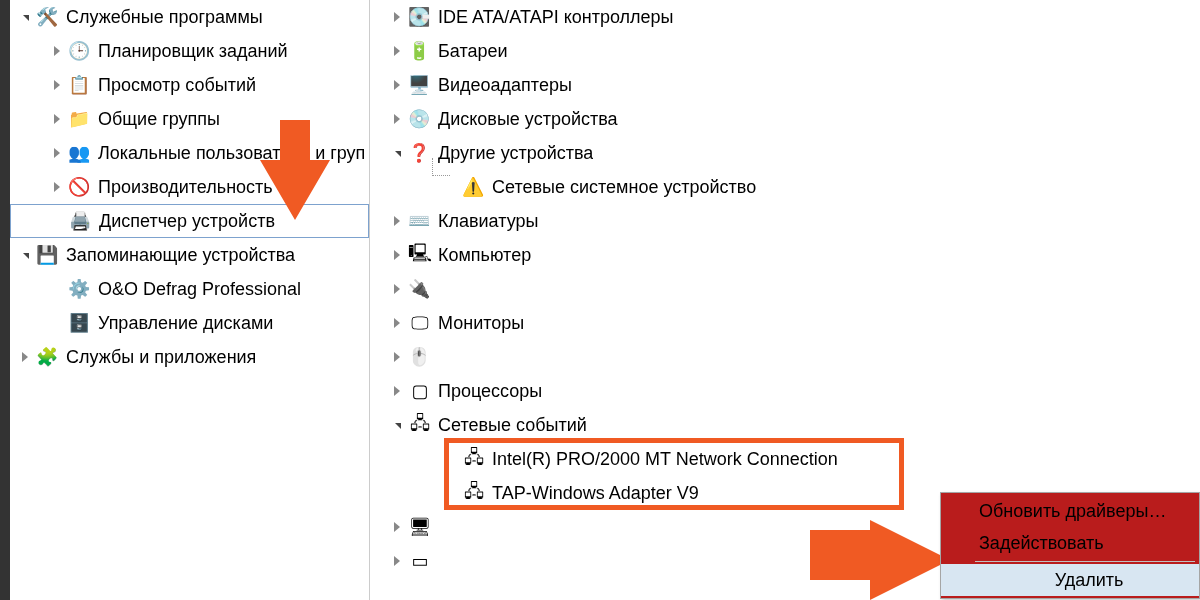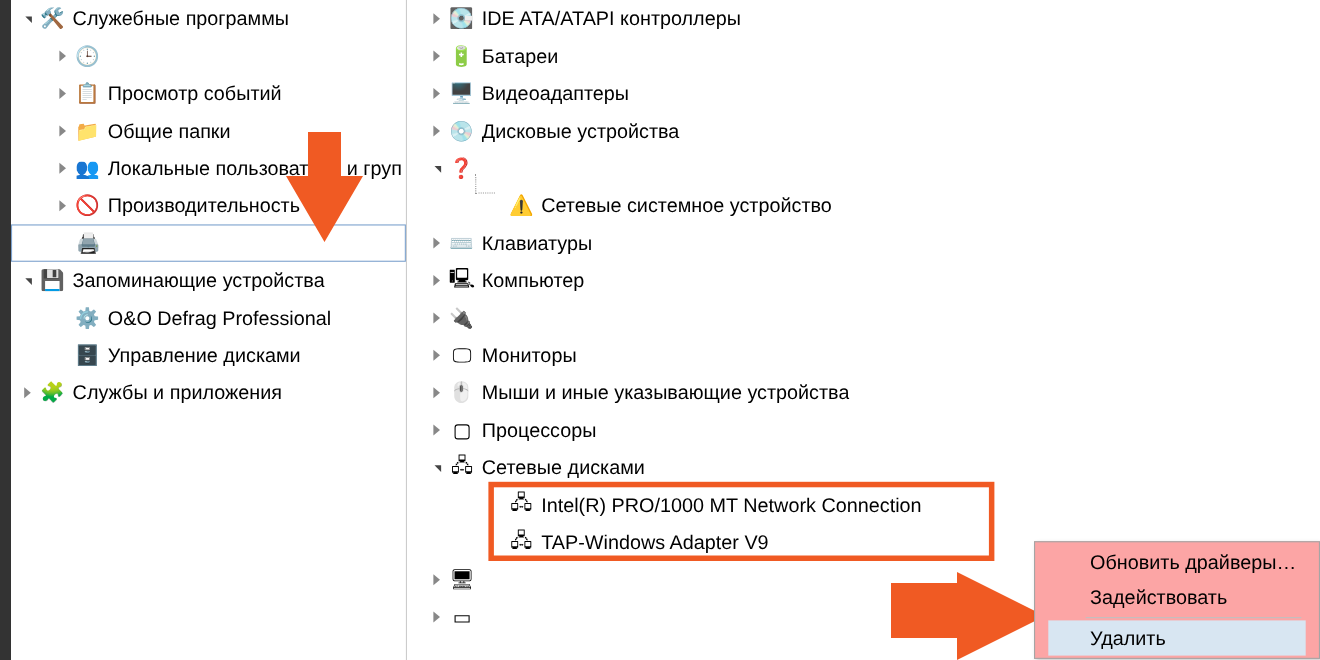--- a/index.html
+++ b/index.html
@@ -102,34 +102,34 @@
     position: absolute;
     pointer-events: none;
   }
   .arrow svg { display: block; }
   
   .ctx {
     position: absolute;
     right: 0;
     top: 492px;
     width: 260px;
-    background: #fca5a5;
+    background: #b91c1c;
     border: 1px solid #a5a5a5;
     box-shadow: 2px 2px 4px rgba(0,0,0,0.2);
-    padding: 2px 12px;
+    padding: 2px 0;
     margin-left: 20px;
   }
   .ctx-item {
     height: 32px;
     display: flex;
     align-items: center;
     padding-left: 38px;
     cursor: pointer;
   }
-  .ctx-item.hover { background: #d8e6f2; }
+  .ctx-item.hover { background: #d8e6f2; justify-content: center; }
   .ctx-sep {
     height: 1px;
     background: #c0c0c0;
     margin: 2px 4px 2px 34px;
   }
   
   .dotline {
     position: absolute;
     border-left: 1px dotted #999;
     border-bottom: 1px dotted #999;
@@ -148,49 +148,51 @@
 
     <div class="tree-item lvl0">
       <span class="expander exp-open"></span>
       <span class="ticon">🛠️</span>
       <span class="lbl">Служебные программы</span>
     </div>
 
     <div class="tree-item lvl1">
       <span class="expander exp-closed"></span>
       <span class="ticon">🕒</span>
+      <span class="lbl">Планировщик заданий</span>
     </div>
 
     <div class="tree-item lvl1">
       <span class="expander exp-closed"></span>
       <span class="ticon">📋</span>
       <span class="lbl">Просмотр событий</span>
     </div>
 
     <div class="tree-item lvl1">
       <span class="expander exp-closed"></span>
       <span class="ticon">📁</span>
-      <span class="lbl">Общие папки</span>
+      <span class="lbl">Общие группы</span>
     </div>
 
     <div class="tree-item lvl1">
       <span class="expander exp-closed"></span>
       <span class="ticon">👥</span>
       <span class="lbl">Локальные пользователи и группы</span>
     </div>
 
     <div class="tree-item lvl1">
       <span class="expander exp-closed"></span>
       <span class="ticon">🚫</span>
       <span class="lbl">Производительность</span>
     </div>
 
     <div class="tree-item lvl1 selected">
       <span class="expander"></span>
       <span class="ticon">🖨️</span>
+      <span class="lbl">Диспетчер устройств</span>
     </div>
 
     <div class="tree-item lvl0">
       <span class="expander exp-open"></span>
       <span class="ticon">💾</span>
       <span class="lbl">Запоминающие устройства</span>
     </div>
 
     <div class="tree-item lvl1">
       <span class="expander"></span>
@@ -239,20 +241,21 @@
 
     <div class="tree-item r-lvl0">
       <span class="expander exp-closed"></span>
       <span class="ticon">💿</span>
       <span class="lbl">Дисковые устройства</span>
     </div>
 
     <div class="tree-item r-lvl0">
       <span class="expander exp-open"></span>
       <span class="ticon">❓</span>
+      <span class="lbl">Другие устройства</span>
     </div>
 
     <div class="dotline" style="left:62px; top:158px;"></div>
     <div class="tree-item r-lvl1" style="padding-left:92px;">
       <span class="ticon">⚠️</span>
       <span class="lbl">Сетевые системное устройство</span>
     </div>
 
     <div class="tree-item r-lvl0">
       <span class="expander exp-closed"></span>
@@ -273,38 +276,37 @@
 
     <div class="tree-item r-lvl0">
       <span class="expander exp-closed"></span>
       <span class="ticon">🖵</span>
       <span class="lbl">Мониторы</span>
     </div>
 
     <div class="tree-item r-lvl0">
       <span class="expander exp-closed"></span>
       <span class="ticon">🖱️</span>
-      <span class="lbl">Мыши и иные указывающие устройства</span>
     </div>
 
     <div class="tree-item r-lvl0">
       <span class="expander exp-closed"></span>
       <span class="ticon">▢</span>
       <span class="lbl">Процессоры</span>
     </div>
 
     <div class="tree-item r-lvl0">
       <span class="expander exp-open"></span>
       <span class="ticon">🖧</span>
-      <span class="lbl">Сетевые дисками</span>
+      <span class="lbl">Сетевые событий</span>
     </div>
 
     <div class="tree-item r-lvl1" style="padding-left:92px;">
       <span class="ticon">🖧</span>
-      <span class="lbl">Intel(R) PRO/1000 MT Network Connection</span>
+      <span class="lbl">Intel(R) PRO/2000 MT Network Connection</span>
     </div>
 
     <div class="tree-item r-lvl1" style="padding-left:92px;">
       <span class="ticon">🖧</span>
       <span class="lbl">TAP-Windows Adapter V9</span>
     </div>
 
     <div class="tree-item r-lvl0">
       <span class="expander exp-closed"></span>
       <span class="ticon">🖥</span>

